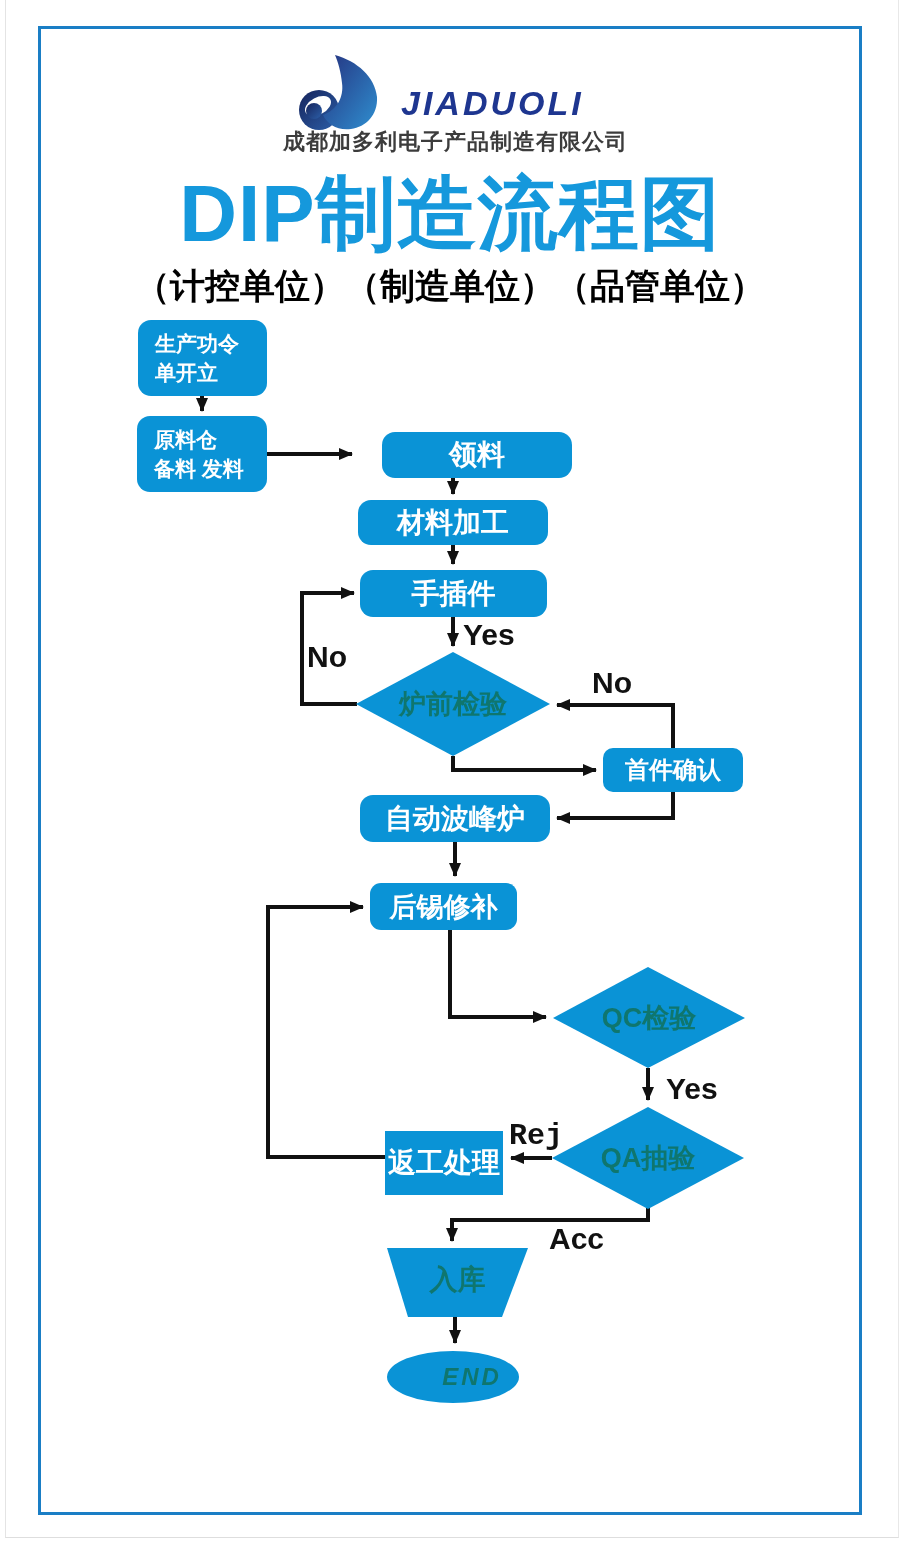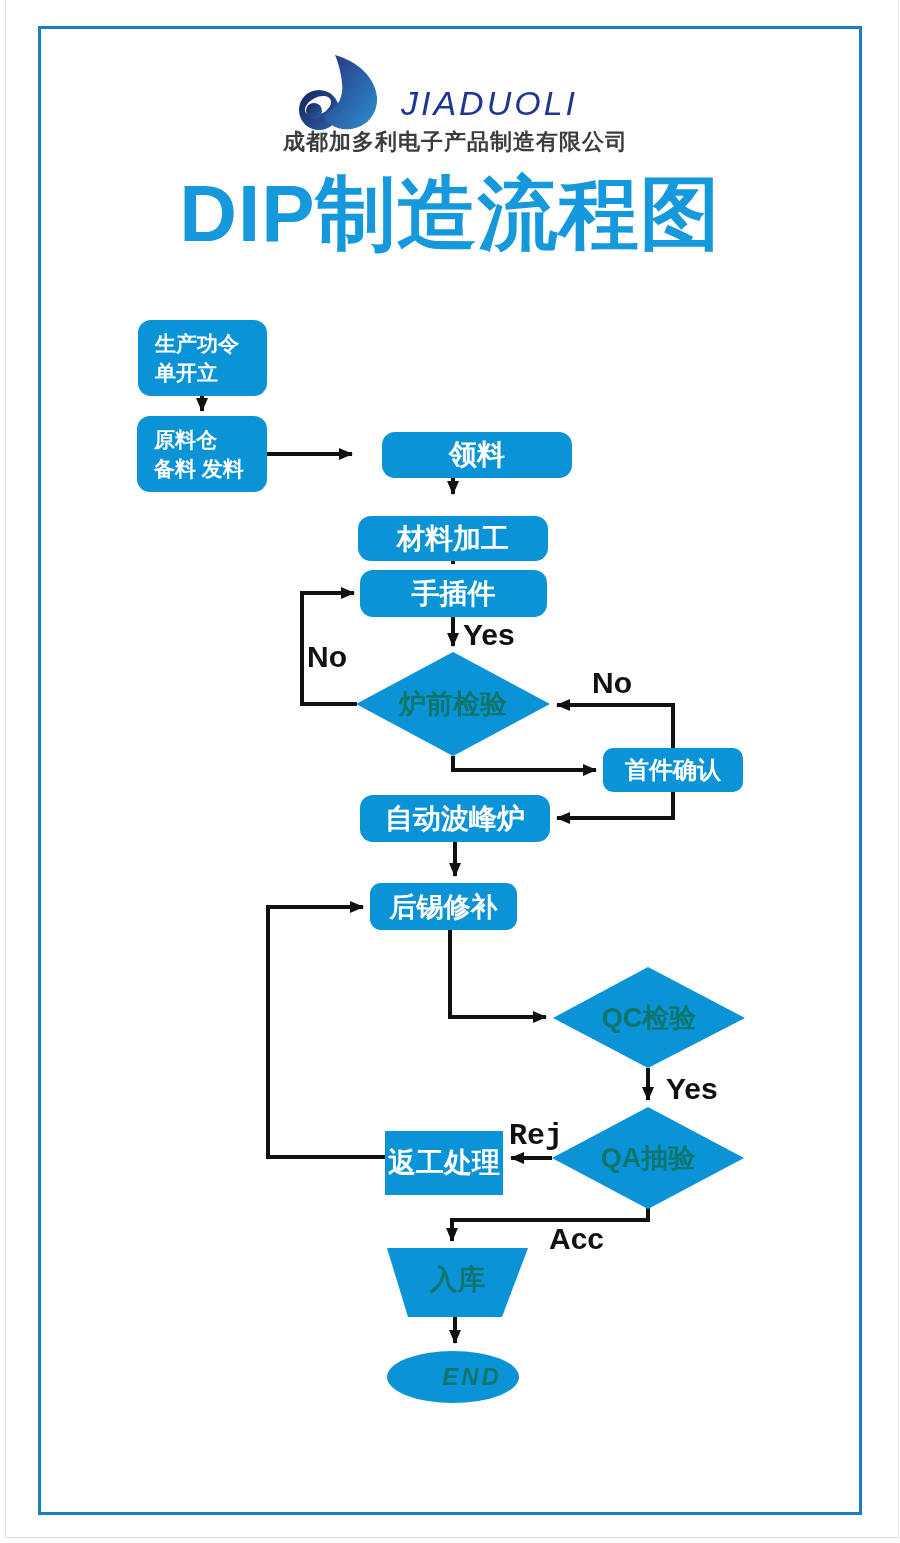--- a/index.html
+++ b/index.html
@@ -12,21 +12,21 @@
     border-left:1px solid #e4e4e4;border-right:1px solid #e8e8e8;border-bottom:1px solid #dedede;
     pointer-events:none;
   }
   .border-frame{
     position:absolute;left:38px;top:26px;width:818px;height:1483px;
     border:3px solid var(--border-blue,#1a7ec5);
   }
   
   .brand-wordmark{
     position:absolute;left:401px;top:84px;
-    font-size:34px;font-weight:normal;font-style:italic;letter-spacing:3px;
+    font-size:34px;font-weight:bold;font-style:italic;letter-spacing:3px;
     color:var(--brand-navy,#1e3690);
   }
   .company-name{
     position:absolute;left:283px;top:127px;width:330px;
     font-size:22px;font-weight:600;letter-spacing:1px;color:#3c3c3c;white-space:nowrap;
   }
   .page-title{
     position:absolute;left:0;top:170px;width:100%;text-align:center;
     font-size:80px;line-height:1.1;font-weight:900;color:var(--title-blue,#1598dc);
     letter-spacing:1px;white-space:nowrap;
@@ -70,20 +70,21 @@
       </linearGradient>
     </defs>
     <circle cx="36" cy="63" r="20" fill="url(#lgSphere)"></circle>
     <ellipse cx="35" cy="59" rx="14" ry="8.5" fill="#ffffff" transform="rotate(-28 35 59)"></ellipse>
     <circle cx="31" cy="64" r="8" fill="url(#lgSphere)"></circle>
     <path fill="url(#lgPetal)" d="M52,8 C74,14 92,30 94,50 C95,68 83,80 68,82 C55,84 44,77 40,68 C54,63 61,50 59,36 C58,25 55,15 52,8 Z"></path>
   </svg>
   <div class="brand-wordmark">JIADUOLI</div>
   <div class="company-name">成都加多利电子产品制造有限公司</div>
   <div class="page-title">DIP制造流程图</div>
+  <div class="page-subtitle">（计控单位）（制造单位）（品管单位）</div>
 
   <svg class="edges-svg" width="900" height="1543" viewBox="0 0 900 1543">
     <defs>
       <marker id="ah" markerUnits="userSpaceOnUse" markerWidth="18" markerHeight="16" refX="13" refY="6" orient="auto">
         <path d="M0,0 L14,6 L0,12 Z" fill="#111111"></path>
       </marker>
     </defs>
 
     <polyline class="edge" marker-end="url(#ah)" points="202,396 202,411"></polyline>
     <polyline class="edge" marker-end="url(#ah)" points="267,454 352,454"></polyline>
@@ -111,21 +112,21 @@
 
   <div class="pbox two" style="left:138px;top:320px;width:129px;height:76px;">
     <div>生产功令</div>
     <div>单开立</div>
   </div>
   <div class="pbox two" style="left:137px;top:416px;width:130px;height:76px;">
     <div>原料仓</div>
     <div>备料 发料</div>
   </div>
   <div class="pbox" style="left:358px;top:432px;width:190px;height:46px;margin-left:24px;">领料</div>
-  <div class="pbox" style="left:358px;top:500px;width:190px;height:45px;margin-top:16px;">材料加工</div>
+  <div class="pbox" style="left:358px;top:500px;width:190px;height:45px;">材料加工</div>
   <div class="pbox" style="left:360px;top:570px;width:187px;height:47px;">手插件</div>
   <div class="pbox" style="left:603px;top:748px;width:140px;height:44px;font-size:24px;border-radius:10px;">首件确认</div>
   <div class="pbox" style="left:360px;top:795px;width:190px;height:47px;">自动波峰炉</div>
   <div class="pbox" style="left:370px;top:883px;width:147px;height:47px;font-size:27px;border-radius:11px;">后锡修补</div>
   <div class="pbox" style="left:385px;top:1131px;width:118px;height:64px;font-size:28px;border-radius:0;">返工处理</div>
 
   <div class="dlabel" style="left:356px;top:652px;width:194px;height:104px;">炉前检验</div>
   <div class="dlabel" style="left:553px;top:967px;width:192px;height:101px;">QC检验</div>
   <div class="dlabel" style="left:552px;top:1107px;width:192px;height:102px;">QA抽验</div>
   <div class="dlabel" style="left:387px;top:1248px;width:141px;height:64px;font-size:28px;">入库</div>

